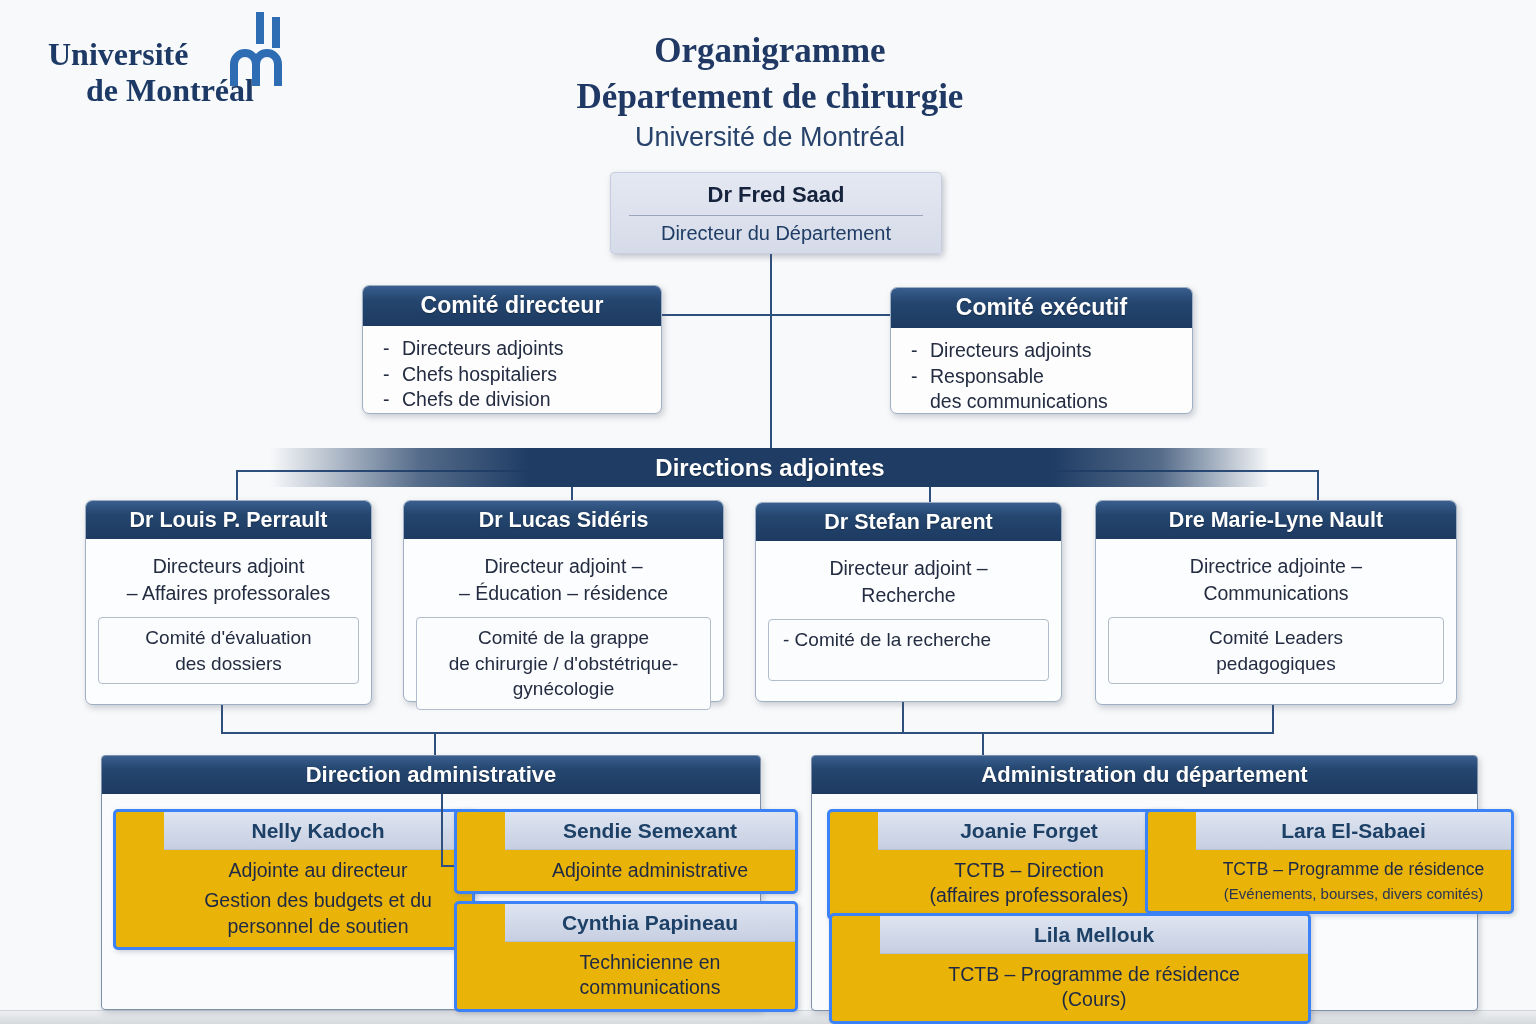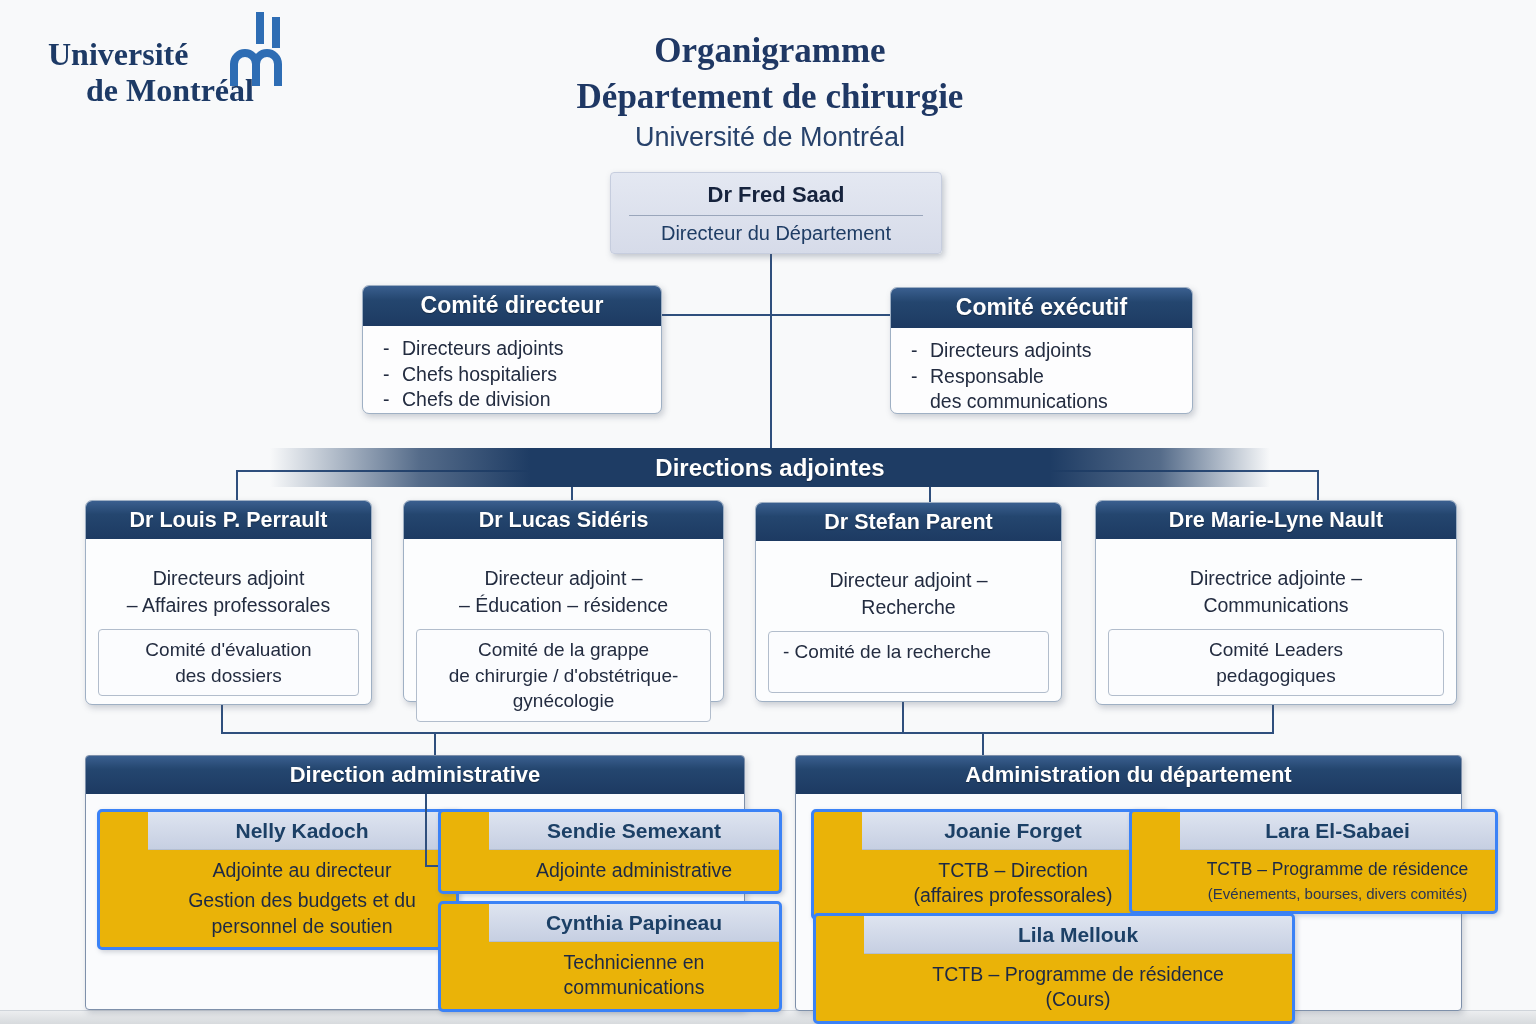--- a/index.html
+++ b/index.html
@@ -49,28 +49,28 @@
     background:linear-gradient(90deg,rgba(30,60,100,0) 0%,rgba(30,60,100,.75) 15%,#1e3c64 26%,#1e3c64 78%,rgba(30,60,100,.75) 89%,rgba(30,60,100,0) 100%);
     text-align:center;line-height:39px;color:#fff;font-weight:700;font-size:24px;
     text-shadow:0 1px 1px rgba(0,0,0,.35);
   }
   
   .dbox{position:absolute;z-index:3;border:1px solid #9fb0c4;border-radius:7px;background:#fcfdfe;
     box-shadow:2px 3px 6px rgba(90,100,120,.3);}
   .dhead{height:38px;line-height:38px;text-align:center;color:#fff;font-weight:700;font-size:21.5px;
     background:linear-gradient(180deg,#3a5f8f 0%,#24466f 35%,#1d3a62 100%);
     border-radius:6px 6px 0 0;text-shadow:0 1px 1px rgba(0,0,0,.35);}
-  .drole{padding:26px 8px 0;min-height:64px;text-align:center;font-size:19.5px;line-height:1.38;
+  .drole{padding:14px 8px 0;min-height:64px;text-align:center;font-size:19.5px;line-height:1.38;
     color:#232c40;white-space:pre-line;}
   .dsub{margin:0 12px;padding:7px 6px;min-height:42px;border:1px solid #b2bdcc;border-radius:4px;
     background:#fbfcfe;text-align:center;font-size:19px;line-height:1.35;color:#232c40;white-space:pre-line;}
   .dsub.left{text-align:left;padding-left:14px;}
   
   .bigbox{position:absolute;z-index:3;border:1px solid #7e90aa;border-radius:4px;background:#fafbfd;
-    box-shadow:2px 3px 6px rgba(90,100,120,.28);}
+    box-shadow:2px 3px 6px rgba(90,100,120,.28);margin-left:16px;}
   .bighead{height:38px;line-height:38px;text-align:center;color:#fff;font-weight:700;font-size:22px;
     background:linear-gradient(180deg,#3a5f8f 0%,#24466f 35%,#1d3a62 100%);
     border-radius:3px 3px 0 0;text-shadow:0 1px 1px rgba(0,0,0,.35);}
   .pbox{position:absolute;border:3px solid #3b82f6;border-radius:5px;background:#eab308;
     box-shadow:2px 2px 5px rgba(100,110,130,.3);overflow:hidden;padding-left:48px;}
   .phead{height:37px;line-height:37px;text-align:center;font-weight:700;font-size:21px;color:#1c4066;
     background:linear-gradient(180deg,#dee4f0,#c6cfe2);border-bottom:1px solid #b4bfd2;}
   .pbody{text-align:center;color:#1d2945;}
   .prole1{font-size:19.5px;line-height:1.3;padding-top:8px;white-space:pre-line;}
   .prole2{font-size:19.5px;line-height:1.3;padding-top:5px;padding-bottom:8px;white-space:pre-line;}

